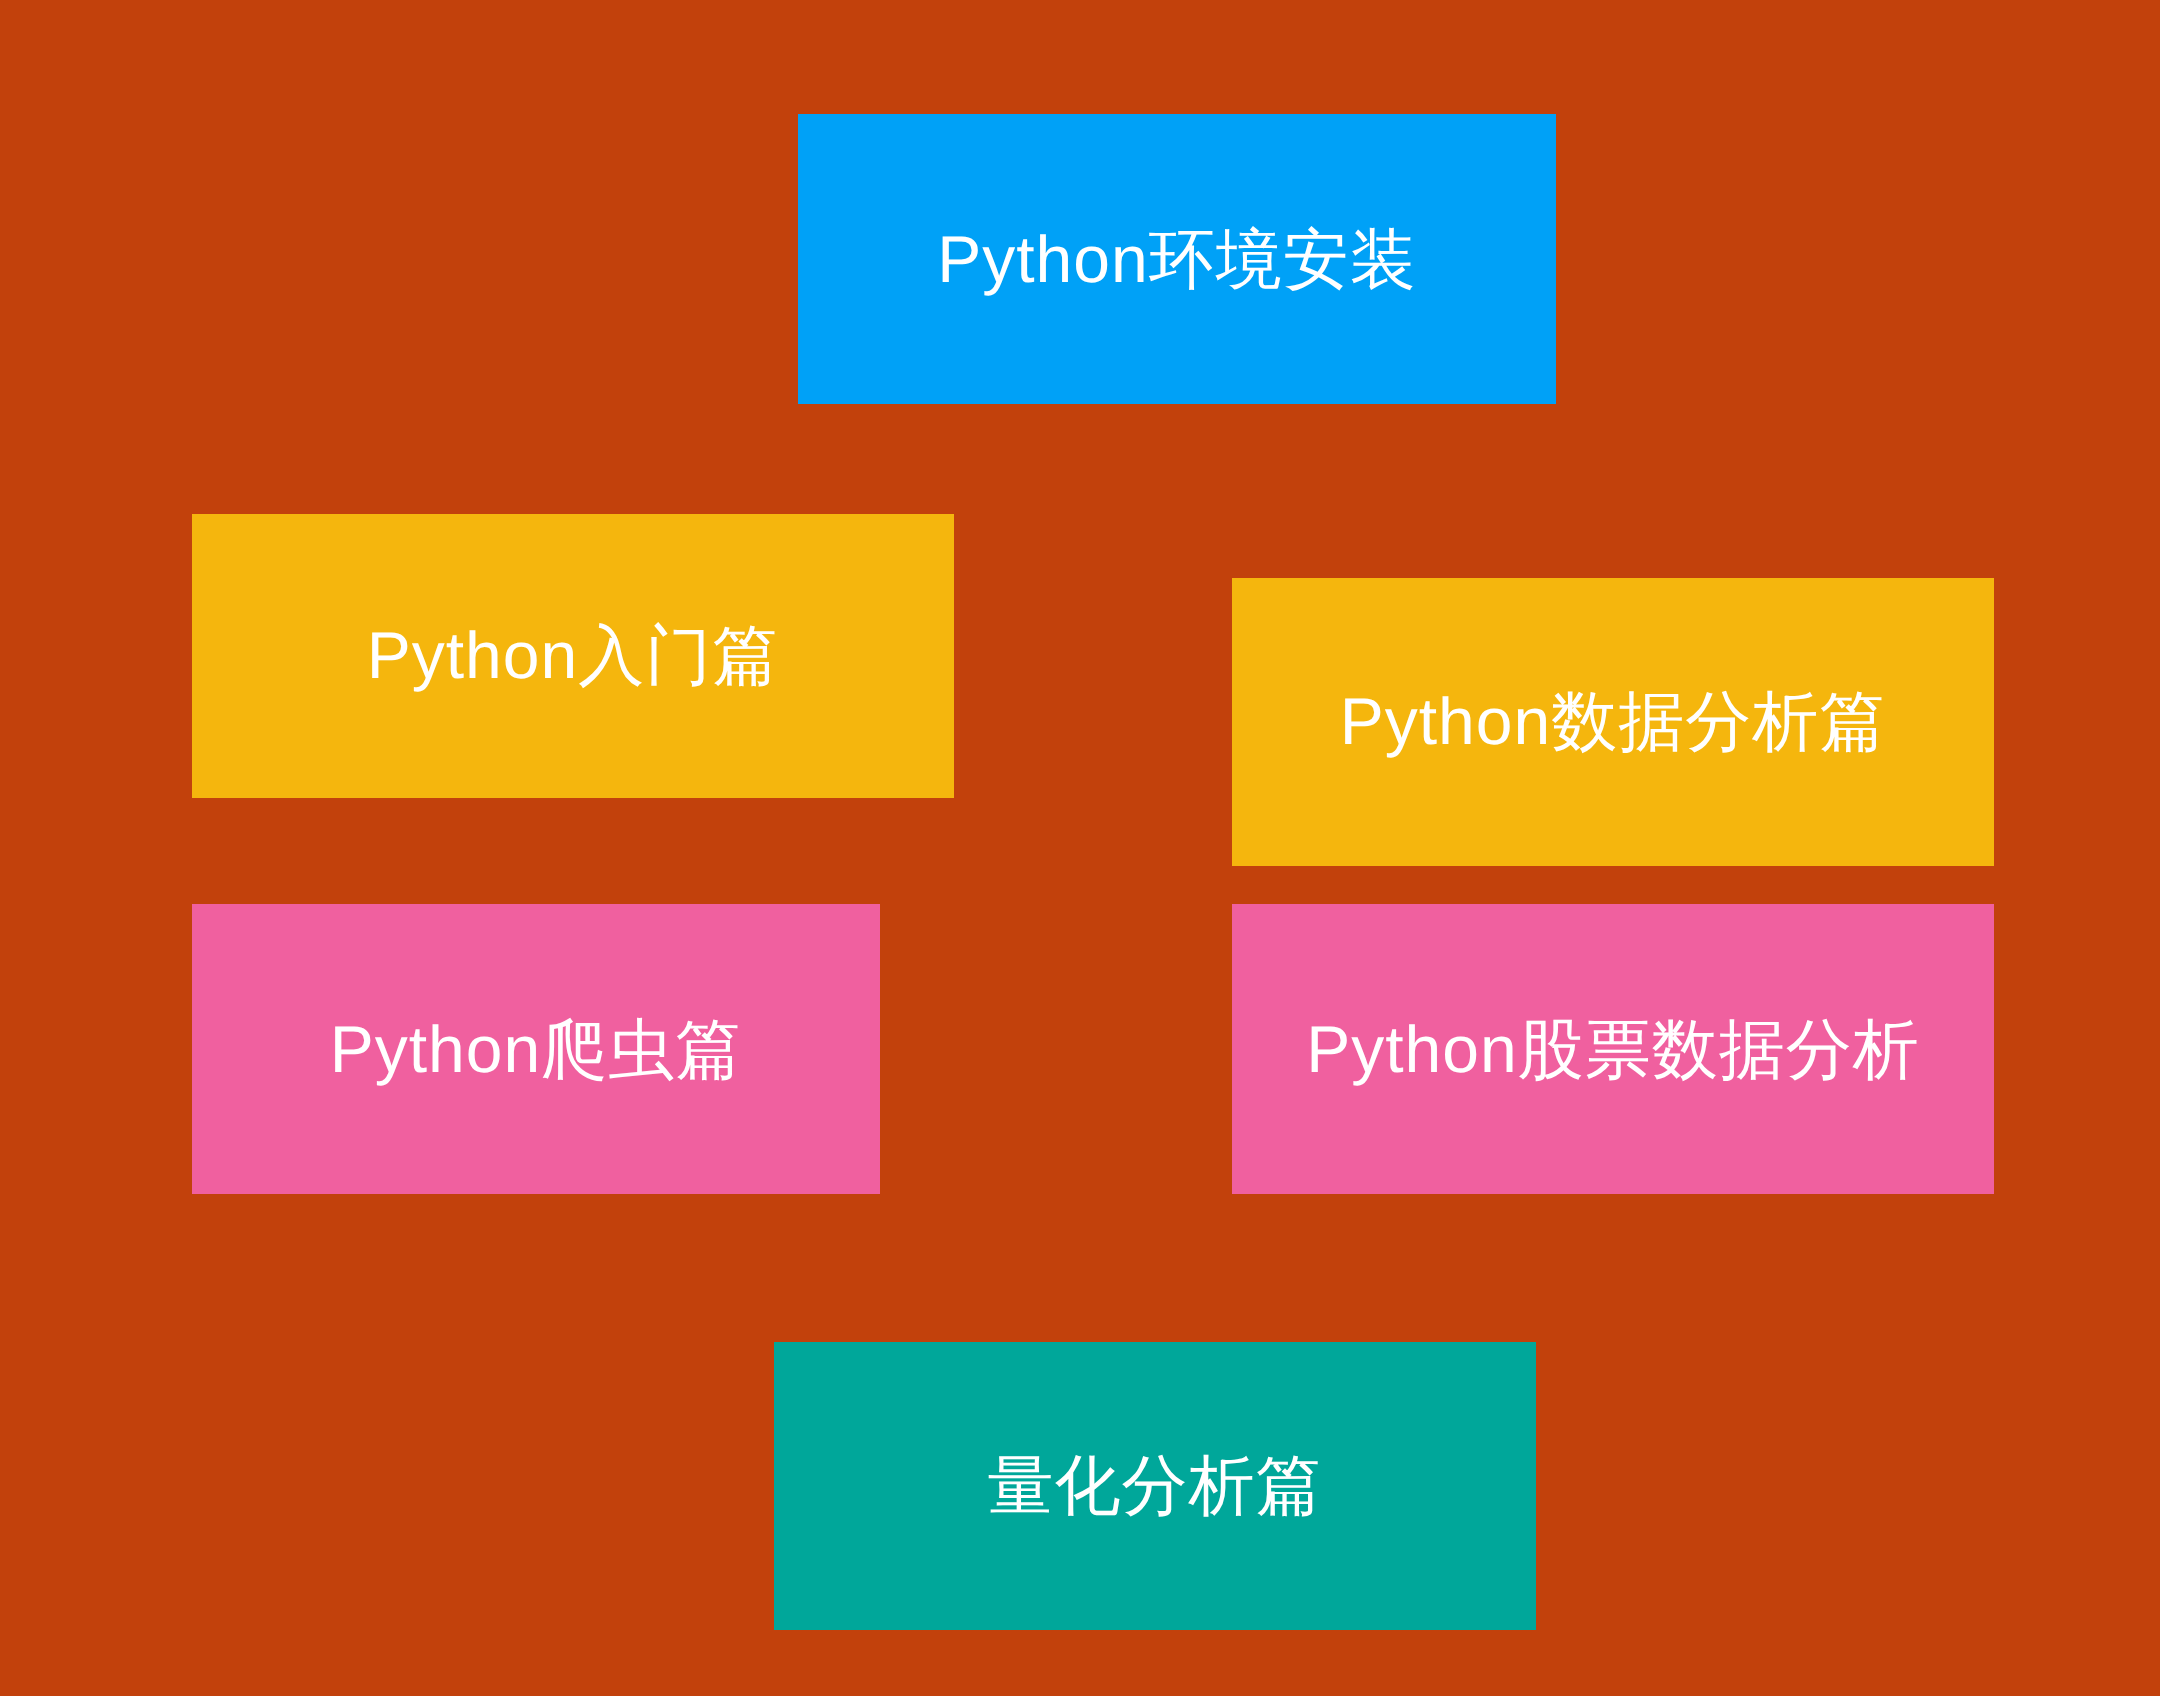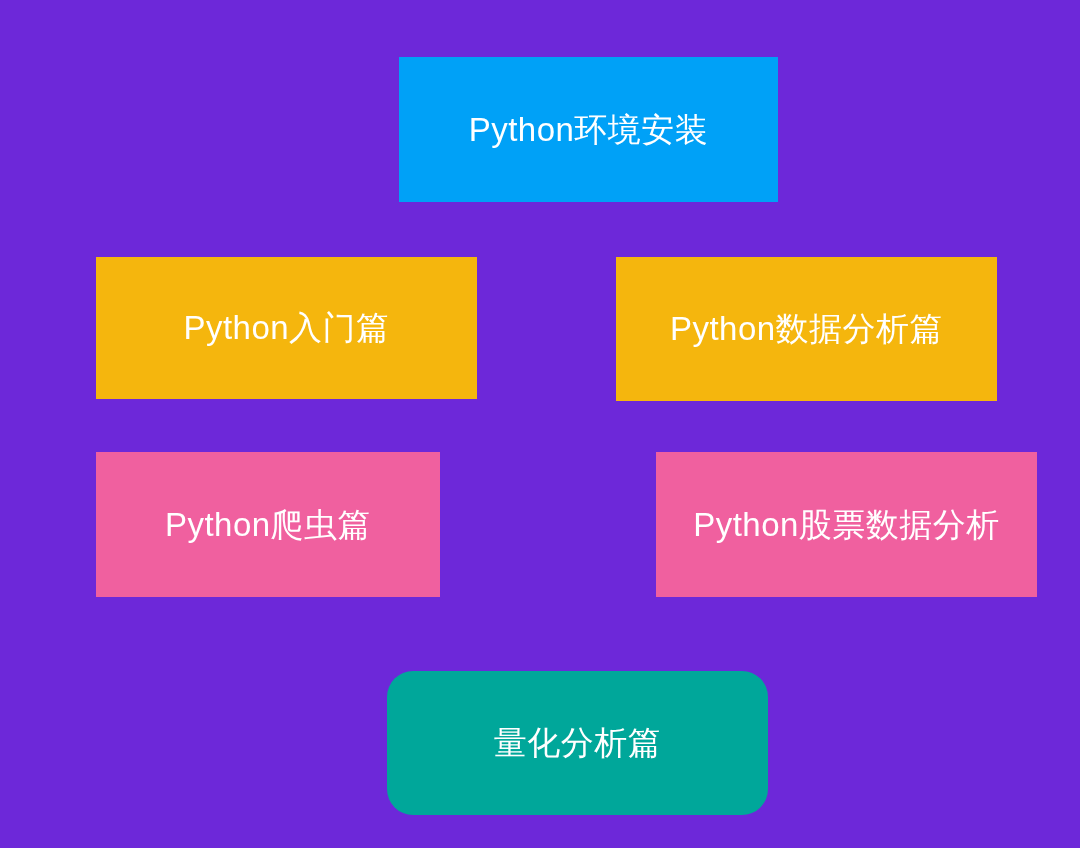--- a/index.html
+++ b/index.html
@@ -10,68 +10,68 @@
   body {
     width: 1080px;
     height: 848px;
     position: relative;
     overflow: hidden;
     font-family: "Liberation Sans", "DejaVu Sans", sans-serif;
   }
   .canvas {
     position: absolute;
     inset: 0;
-    background: #6d28d9;
+    background: #c2410c;
   }
   .node {
     position: absolute;
     display: flex;
     flex-direction: column;
     align-items: center;
     justify-content: center;
     color: #ffffff;
     font-size: 33px;
     font-weight: 500;
     letter-spacing: 0.5px;
     text-align: center;
     line-height: 44px;
     user-select: none;
   }
   .node-env      { left: 399px; top: 57px;  width: 379px; height: 145px; }
   .node-intro    { left: 96px;  top: 257px; width: 381px; height: 142px; }
   .node-dataana  { left: 616px; top: 257px; width: 381px; height: 144px; }
   .node-crawler  { left: 96px;  top: 452px; width: 344px; height: 145px; }
-  .node-stock    { left: 616px; top: 452px; width: 381px; height: 145px; margin-left: 40px; }
+  .node-stock    { left: 616px; top: 452px; width: 381px; height: 145px; }
   .node-quant    { left: 387px; top: 671px; width: 381px; height: 144px; }
   .node-line {
     display: block;
   }
 </style>
 </head>
 <body>
 
 <div class="canvas">
 
   <div class="node node-env" style="background-color: rgb(0, 161, 247);">
     <span class="node-line">Python环境安装</span>
   </div>
 
   <div class="node node-intro" style="background-color: rgb(245, 182, 13);">
     <span class="node-line">Python入门篇</span>
   </div>
 
-  <div class="node node-dataana" style="background-color: rgb(245, 182, 13);">
+  <div class="node node-dataana" style="background-color: rgb(245, 182, 13); margin-top: 32px;">
     <span class="node-line">Python数据分析篇</span>
   </div>
 
   <div class="node node-crawler" style="background-color: rgb(240, 96, 159);">
     <span class="node-line">Python爬虫篇</span>
   </div>
 
   <div class="node node-stock" style="background-color: rgb(240, 96, 159);">
     <span class="node-line">Python股票数据分析</span>
   </div>
 
-  <div class="node node-quant" style="background-color: rgb(0, 167, 154); border-radius: 26px;">
+  <div class="node node-quant" style="background-color: rgb(0, 167, 154);">
     <span class="node-line">量化分析篇</span>
   </div>
 
 </div>
 
 </body></html>

